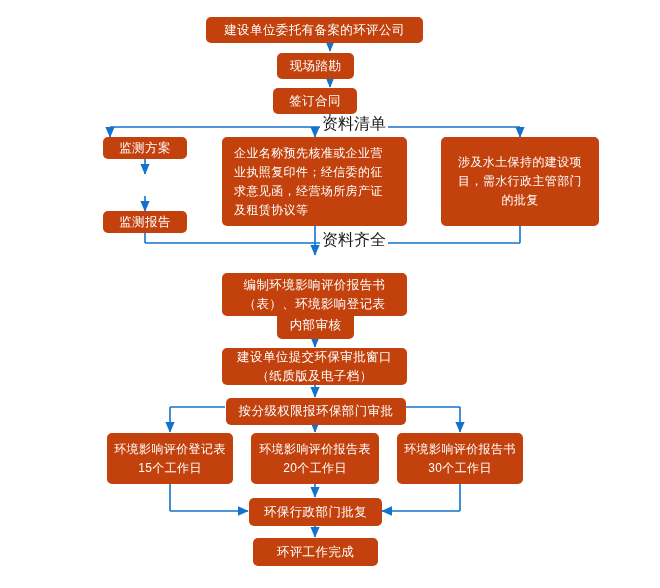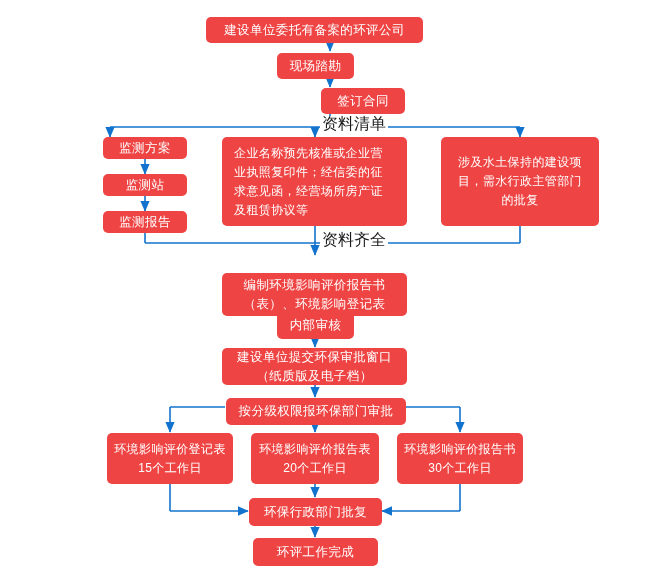--- a/index.html
+++ b/index.html
@@ -20,21 +20,21 @@
   #lines {
     position: absolute;
     left: 0;
     top: 0;
     width: 660px;
     height: 588px;
   }
   .node {
     position: absolute;
     box-sizing: border-box;
-    background: #ef4444;
+    background: #c2410c;
     color: #ffffff;
     border-radius: 5px;
     display: flex;
     align-items: center;
     justify-content: center;
     text-align: center;
     font-size: 12.5px;
     line-height: 19px;
     letter-spacing: 0.4px;
     padding: 3px 6px;
@@ -110,25 +110,24 @@
       <line x1="315" y1="484" x2="315" y2="497" marker-end="url(#arrow)"></line>
 
       <line x1="315" y1="526" x2="315" y2="537" marker-end="url(#arrow)"></line>
     </g>
   </svg>
 
   <div class="node" style="left:206px; top:17px; width:217px; height:26px;">建设单位委托有备案的环评公司</div>
 
   <div class="node" style="left:277px; top:53px; width:77px; height:26px;">现场踏勘</div>
 
-  <div class="node" style="left:273px; top:88px; width:84px; height:26px;margin-left:48px;">签订合同</div>
+  <div class="node" style="left:273px; top:88px; width:84px; height:26px;">签订合同</div>
 
   <div class="node" style="left:103px; top:137px; width:84px; height:22px;">监测方案</div>
 
-  <div class="node" style="left:103px; top:174px; width:84px; height:22px;">监测站</div>
 
   <div class="node" style="left:103px; top:211px; width:84px; height:22px;">监测报告</div>
 
   <div class="node small" style="left:222px; top:137px; width:185px; height:89px; text-align:left; justify-content:flex-start; padding:8px 12px;">企业名称预先核准或企业营业执照复印件；经信委的征求意见函，经营场所房产证及租赁协议等</div>
 
   <div class="node small" style="left:441px; top:137px; width:158px; height:89px; padding:16px 12px;">涉及水土保持的建设项目，需水行政主管部门的批复</div>
 
   <div class="node" style="left:222px; top:273px; width:185px; height:43px;">编制环境影响评价报告书（表）、环境影响登记表</div>
 
   <div class="node" style="left:277px; top:312px; width:77px; height:27px;">内部审核</div>

